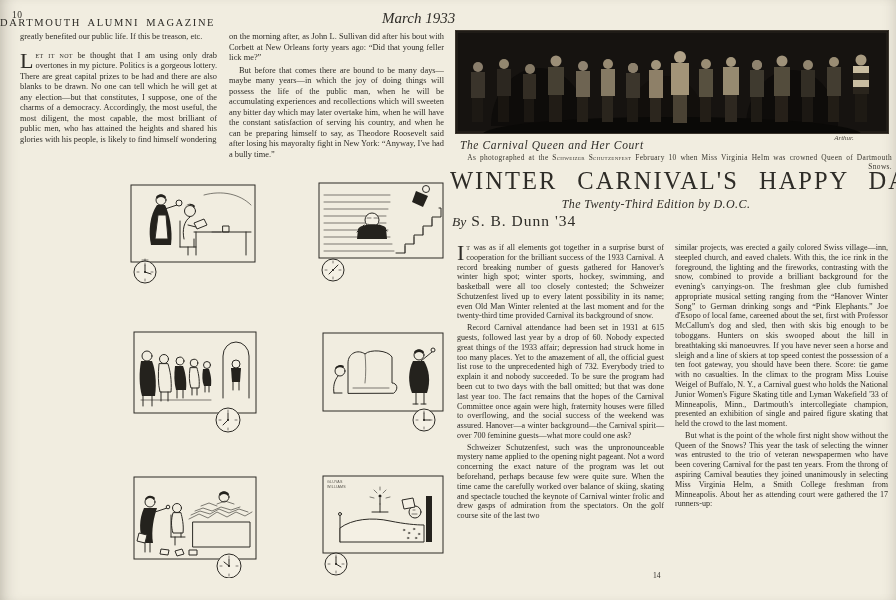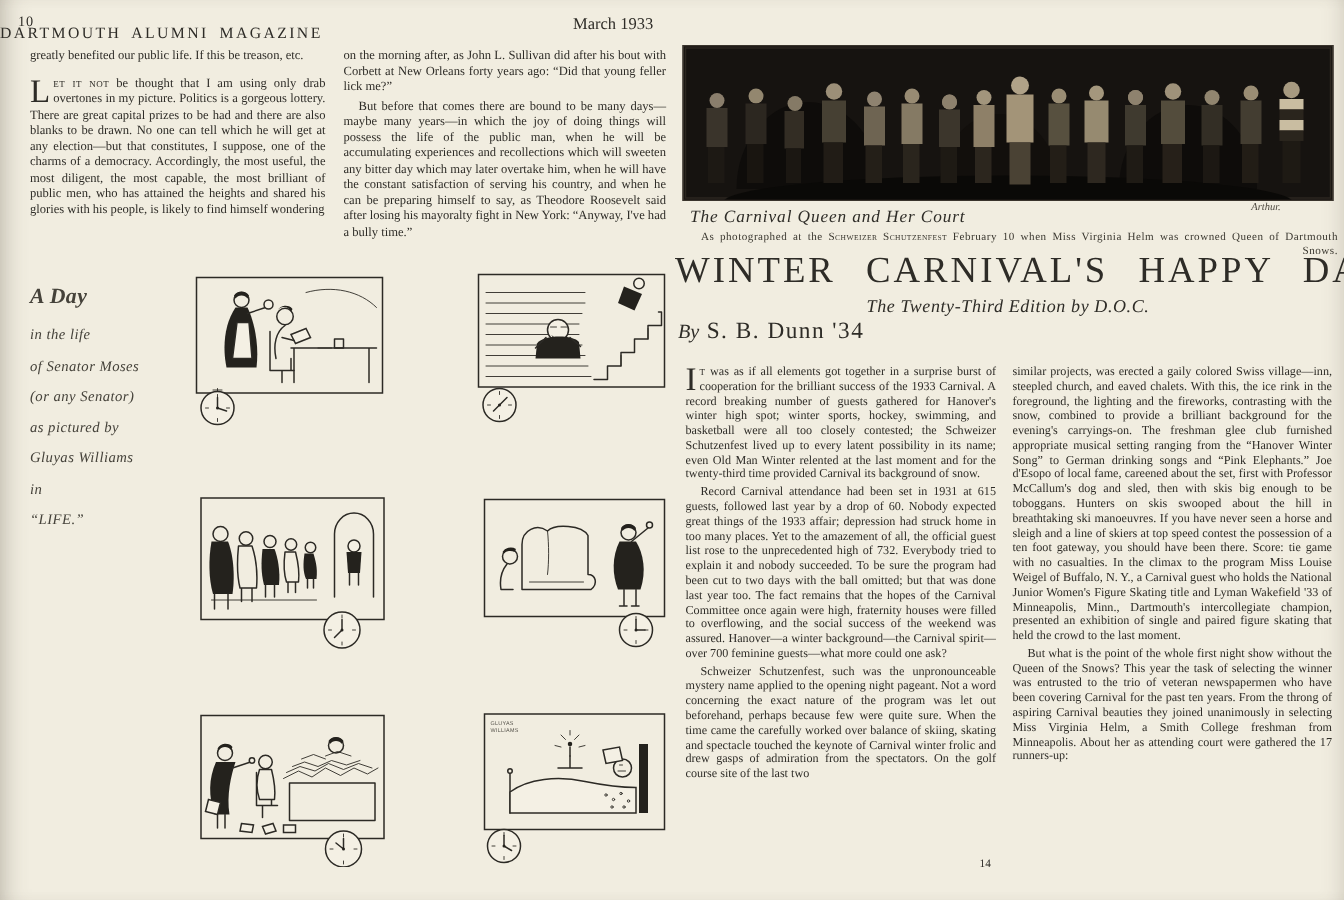--- a/index.html
+++ b/index.html
@@ -5,21 +5,21 @@
   html,body{margin:0;padding:0}
   body{
     width:896px;height:600px;overflow:hidden;position:relative;
     background:#f1ede0;color:#2e2c27;
     font-family:"Liberation Serif","DejaVu Serif",serif;
   }
   .spread{position:absolute;inset:0;box-shadow:inset 14px 0 18px -14px rgba(90,85,70,.45), inset -10px 0 14px -10px rgba(90,85,70,.25)}
   
   .hdr-num{position:absolute;top:10px;left:12px;font-size:9.5px;letter-spacing:.5px}
   .hdr-title{position:absolute;top:17px;left:0;width:448px;text-align:left;font-size:10.5px;letter-spacing:1.6px;word-spacing:3px}
-  .hdr-date{position:absolute;top:10px;left:382px;font-size:11px}
+  .hdr-date{position:absolute;top:10px;left:382px;font-style:italic;font-size:15px}
   
   .col{position:absolute;text-align:justify;line-height:1.25;overflow:hidden}
   .col p{margin:2px}
   .col p.gap{margin-top:8px}
   .col p.ind{text-indent:10px}
   .lcol{top:30px;height:166px;font-size:8.4px}
   .lcol1{left:18px;width:201px}
   .lcol2{left:227px;width:219px}
   .rcol{top:241px;height:334px;font-size:8.1px;line-height:1.21}
   .rcolA{left:455px;width:211px}
@@ -38,21 +38,21 @@
   .wht{fill:#f4f0e4;stroke:#2c2a25;stroke-width:1}
   .frame{fill:none;stroke:#2c2a25;stroke-width:1}
   .sig{font-family:"Liberation Sans",sans-serif;font-size:3.6px;fill:#55524a;letter-spacing:.2px}
   
   .photo{position:absolute;left:455px;top:30px;width:434px;height:104px;border:1px solid #3a342c;background:#14110e;box-sizing:border-box}
   .photo svg{display:block;width:100%;height:100%}
   .photo-credit{position:absolute;left:800px;top:134px;width:88px;text-align:center;font-style:italic;font-size:7px;color:#4a463d}
   .photo-title{position:absolute;left:460px;top:139px;width:440px;text-align:left;font-style:italic;font-size:11.5px;letter-spacing:.6px}
   .photo-caption{position:absolute;left:452px;top:153px;width:440px;text-align:right;font-size:7.4px;letter-spacing:.35px;word-spacing:1.6px;color:#3a372f}
   .art-title{position:absolute;left:450px;top:167px;width:444px;text-align:center;font-size:24.5px;letter-spacing:2px;word-spacing:12px;white-space:nowrap}
-  .art-sub{position:absolute;left:452px;top:197px;width:440px;text-align:center;font-style:italic;font-size:12px;letter-spacing:.4px}
+  .art-sub{position:absolute;left:436px;top:197px;width:440px;text-align:center;font-style:italic;font-size:12px;letter-spacing:.4px}
   .art-byline{position:absolute;left:452px;top:212px;width:440px;text-align:left;font-size:15.5px;letter-spacing:1px}
   .art-byline .by{font-style:italic;font-size:13.5px;letter-spacing:0}
   .pg-num-right{position:absolute;left:653px;top:571px;font-size:7.5px}
 </style>
 </head>
 <body>
 
 <div class="spread">
 
   <div class="hdr-num">10</div>
@@ -62,30 +62,20 @@
   <div class="col lcol lcol1">
     <p>greatly benefited our public life. If this be treason, etc.</p>
     <p class="gap"><span class="dropcap">L</span><span class="sc">et it not</span><span> be thought that I am using only drab overtones in my picture. Politics is a gorgeous lottery. There are great capital prizes to be had and there are also blanks to be drawn. No one can tell which he will get at any election—but that constitutes, I suppose, one of the charms of a democracy. Accordingly, the most useful, the most diligent, the most capable, the most brilliant of public men, who has attained the heights and shared his glories with his people, is likely to find himself wondering</span></p>
   </div>
 
   <div class="col lcol lcol2">
     <p>on the morning after, as John L. Sullivan did after his bout with Corbett at New Orleans forty years ago: “Did that young feller lick me?”</p>
     <p class="ind">But before that comes there are bound to be many days—maybe many years—in which the joy of doing things will possess the life of the public man, when he will be accumulating experiences and recollections which will sweeten any bitter day which may later overtake him, when he will have the constant satisfaction of serving his country, and when he can be preparing himself to say, as Theodore Roosevelt said after losing his mayoralty fight in New York: “Anyway, I've had a bully time.”</p>
   </div>
 
-  <div class="feature-note">
-    <div class="line first">A Day</div>
-    <div class="line">in the life</div>
-    <div class="line">of Senator Moses</div>
-    <div class="line">(or any Senator)</div>
-    <div class="line">as pictured by</div>
-    <div class="line">Gluyas Williams</div>
-    <div class="line">in</div>
-    <div class="line">“LIFE.”</div>
-  </div>
 
   <svg class="cartoon" style="left:128px;top:183px" width="130" height="101" viewBox="0 0 130 101">
     <rect class="frame" x="3" y="2" width="124" height="77"></rect>
     <path class="thin" d="M76,12 C94,7 112,11 123,22"></path>
     <path class="ln" d="M66,49 H123 M68,49 V72 M118,49 V72"></path>
     <rect class="ln" x="95" y="43" width="6" height="6"></rect>
     <path class="thin" d="M84,49 h9"></path>
     <circle class="ln" cx="62" cy="28" r="5.5"></circle>
     <path class="blk" d="M57,24 a6,6 0 0 1 10,-1 l-1,2 a5,5 0 0 0 -9,-1 z"></path>
     <path class="ln" d="M62,34 C56,38 54,47 56,56 M52,38 V64 M52,64 H68 M60,64 V72 M66,56 V64"></path>

